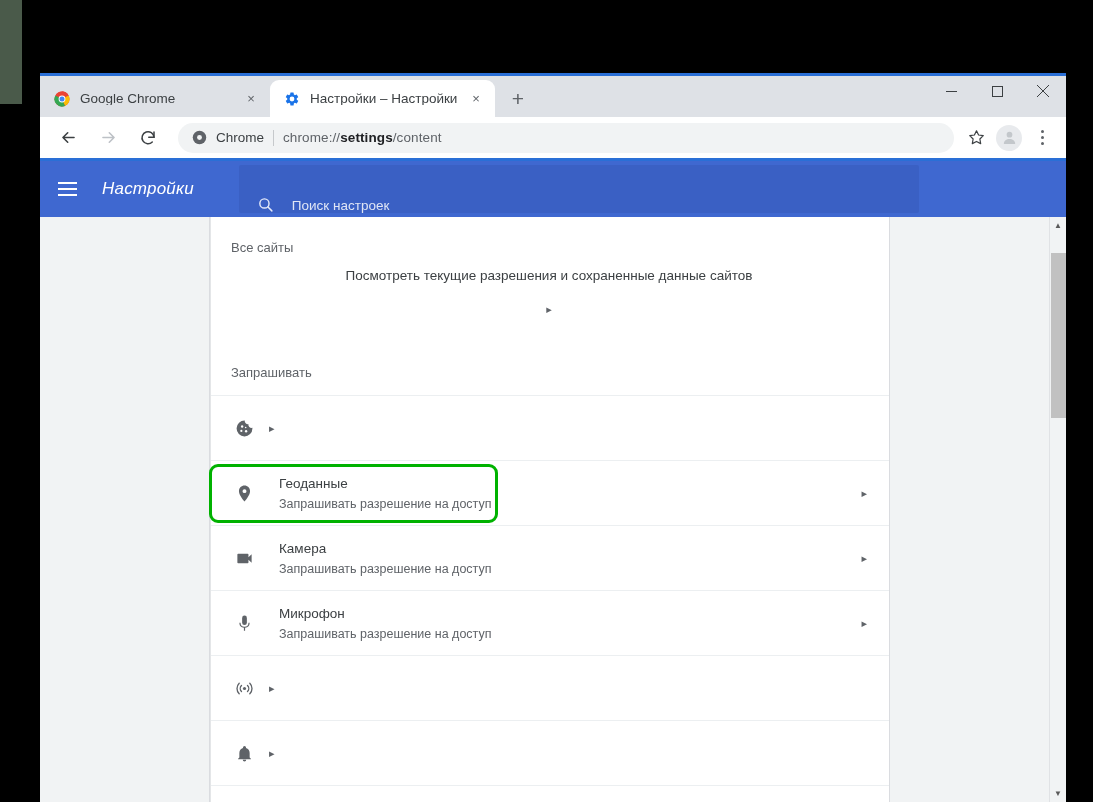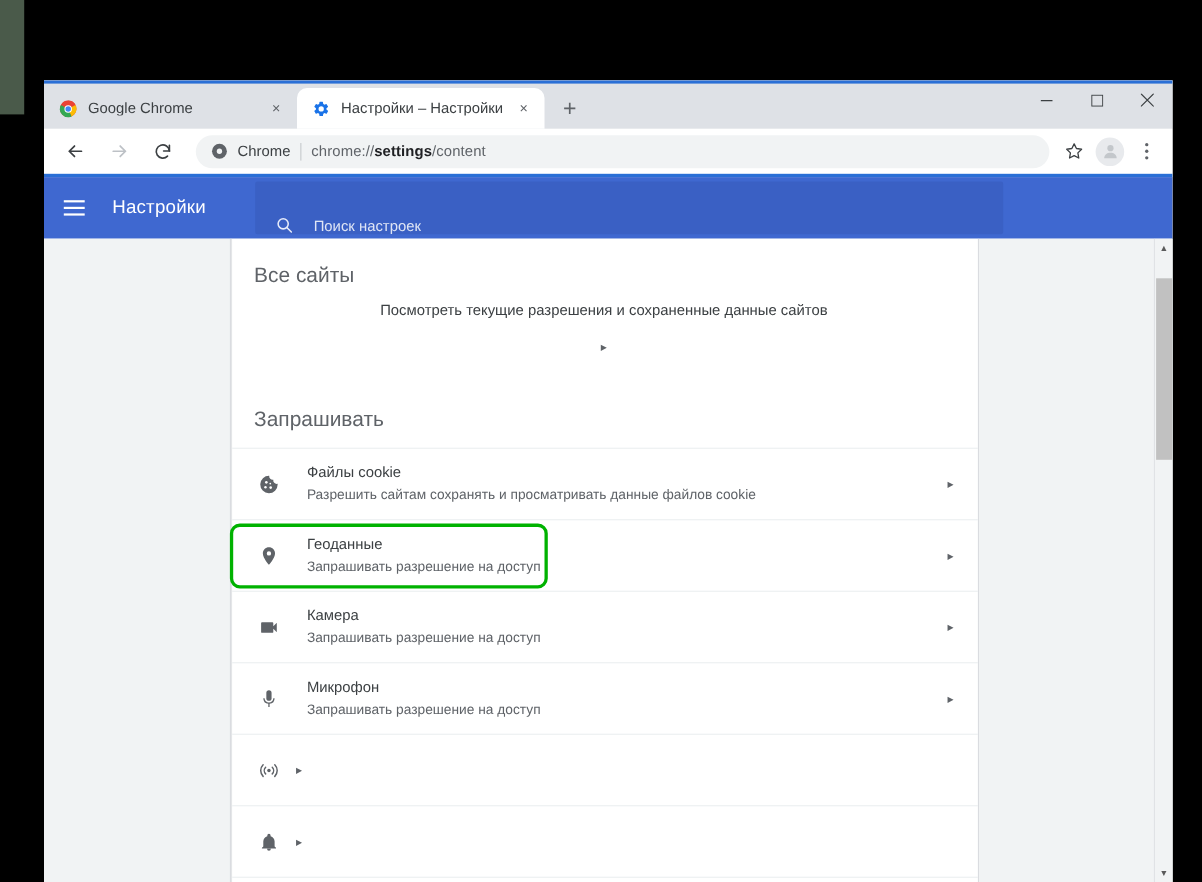--- a/index.html
+++ b/index.html
@@ -102,21 +102,21 @@
   
   .settings-header {
     height: 56px; background: #3f68d0;
     display: flex; align-items: center; padding-left: 18px;
   }
   .hamburger {
     width: 28px; height: 28px; display: flex; flex-direction: column;
     justify-content: center; gap: 4px; margin-right: 16px;
   }
   .hamburger i { display: block; width: 19px; height: 2px; background: #fff; }
-  .settings-title { color: #fff; font-size: 17px; letter-spacing: .2px; }
+  .settings-title { color: #fff; font-size: 17px; letter-spacing: .2px; font-style: italic; }
   .searchbox {
     margin-left: 45px; width: 680px; height: 48px;
     background: #3a60c4; border-radius: 2px;
     display: flex; align-items: flex-end; padding: 0 18px; gap: 18px;
   }
   .search-input-text { color: #dfe5f5; font-size: 13.5px; }
 
   
   .page-body {
     position: relative; height: 585px; background: #f1f3f4;
@@ -124,21 +124,21 @@
   }
   .left-rail { width: 170px; flex: none; background: #f1f3f4; border-right: 1px solid #dadce0; }
   .content-card {
     width: 680px; flex: none; background: #fff;
     border-left: 1px solid #e4e6e8; border-right: 1px solid #dadce0;
     position: relative;
   }
   .right-rail { flex: 1 1 auto; background: #f1f3f4; }
 
   .section-title {
-    color: #5f6368; font-size: 19px; padding: 24px 0 0 20px; line-height: 1;
+    color: #5f6368; font-size: 13px; padding: 24px 0 0 20px; line-height: 1;
   }
   .simple-row {
     height: 48px; margin-top: 14px; padding: 0 22px 0 20px;
     display: flex; align-items: center; justify-content: space-between;
     font-size: 13.5px; color: #3c4043; flex-direction: column;
   }
   .spacer-28 { height: 26px; }
 
   .perm-list { border-top: 1px solid #eceff1; }
   .perm-row {
@@ -327,24 +327,20 @@
           <div class="perm-row">
             <span class="perm-icon">
               <svg width="19" height="19" viewBox="0 0 24 24" fill="#5f6368">
                 <path d="M21.6 11.2a4 4 0 0 1-4.6-4.7A4 4 0 0 1 12.3 2 10 10 0 1 0 22 12c0-.27-.01-.54-.04-.8z"></path>
                 <circle cx="9" cy="9.5" r="1.5" fill="#fff"></circle>
                 <circle cx="8" cy="15" r="1.4" fill="#fff"></circle>
                 <circle cx="14" cy="15.5" r="1.5" fill="#fff"></circle>
                 <circle cx="13.5" cy="10.8" r="1" fill="#fff"></circle>
               </svg>
             </span>
-            <span class="perm-text">
-              <span class="perm-title">Файлы cookie</span>
-              <span class="perm-sub" style="display:block;">Разрешить сайтам сохранять и просматривать данные файлов cookie</span>
-            </span>
             <span class="chevron">▸</span>
           </div>
 
           <div class="perm-row highlighted">
             <span class="perm-icon">
               <svg width="19" height="19" viewBox="0 0 24 24" fill="#5f6368">
                 <path d="M12 2C8.1 2 5 5.1 5 9c0 5.3 7 13 7 13s7-7.7 7-13c0-3.9-3.1-7-7-7zm0 9.5A2.5 2.5 0 1 1 12 6.5a2.5 2.5 0 0 1 0 5z"></path>
               </svg>
             </span>
             <span class="perm-text">

